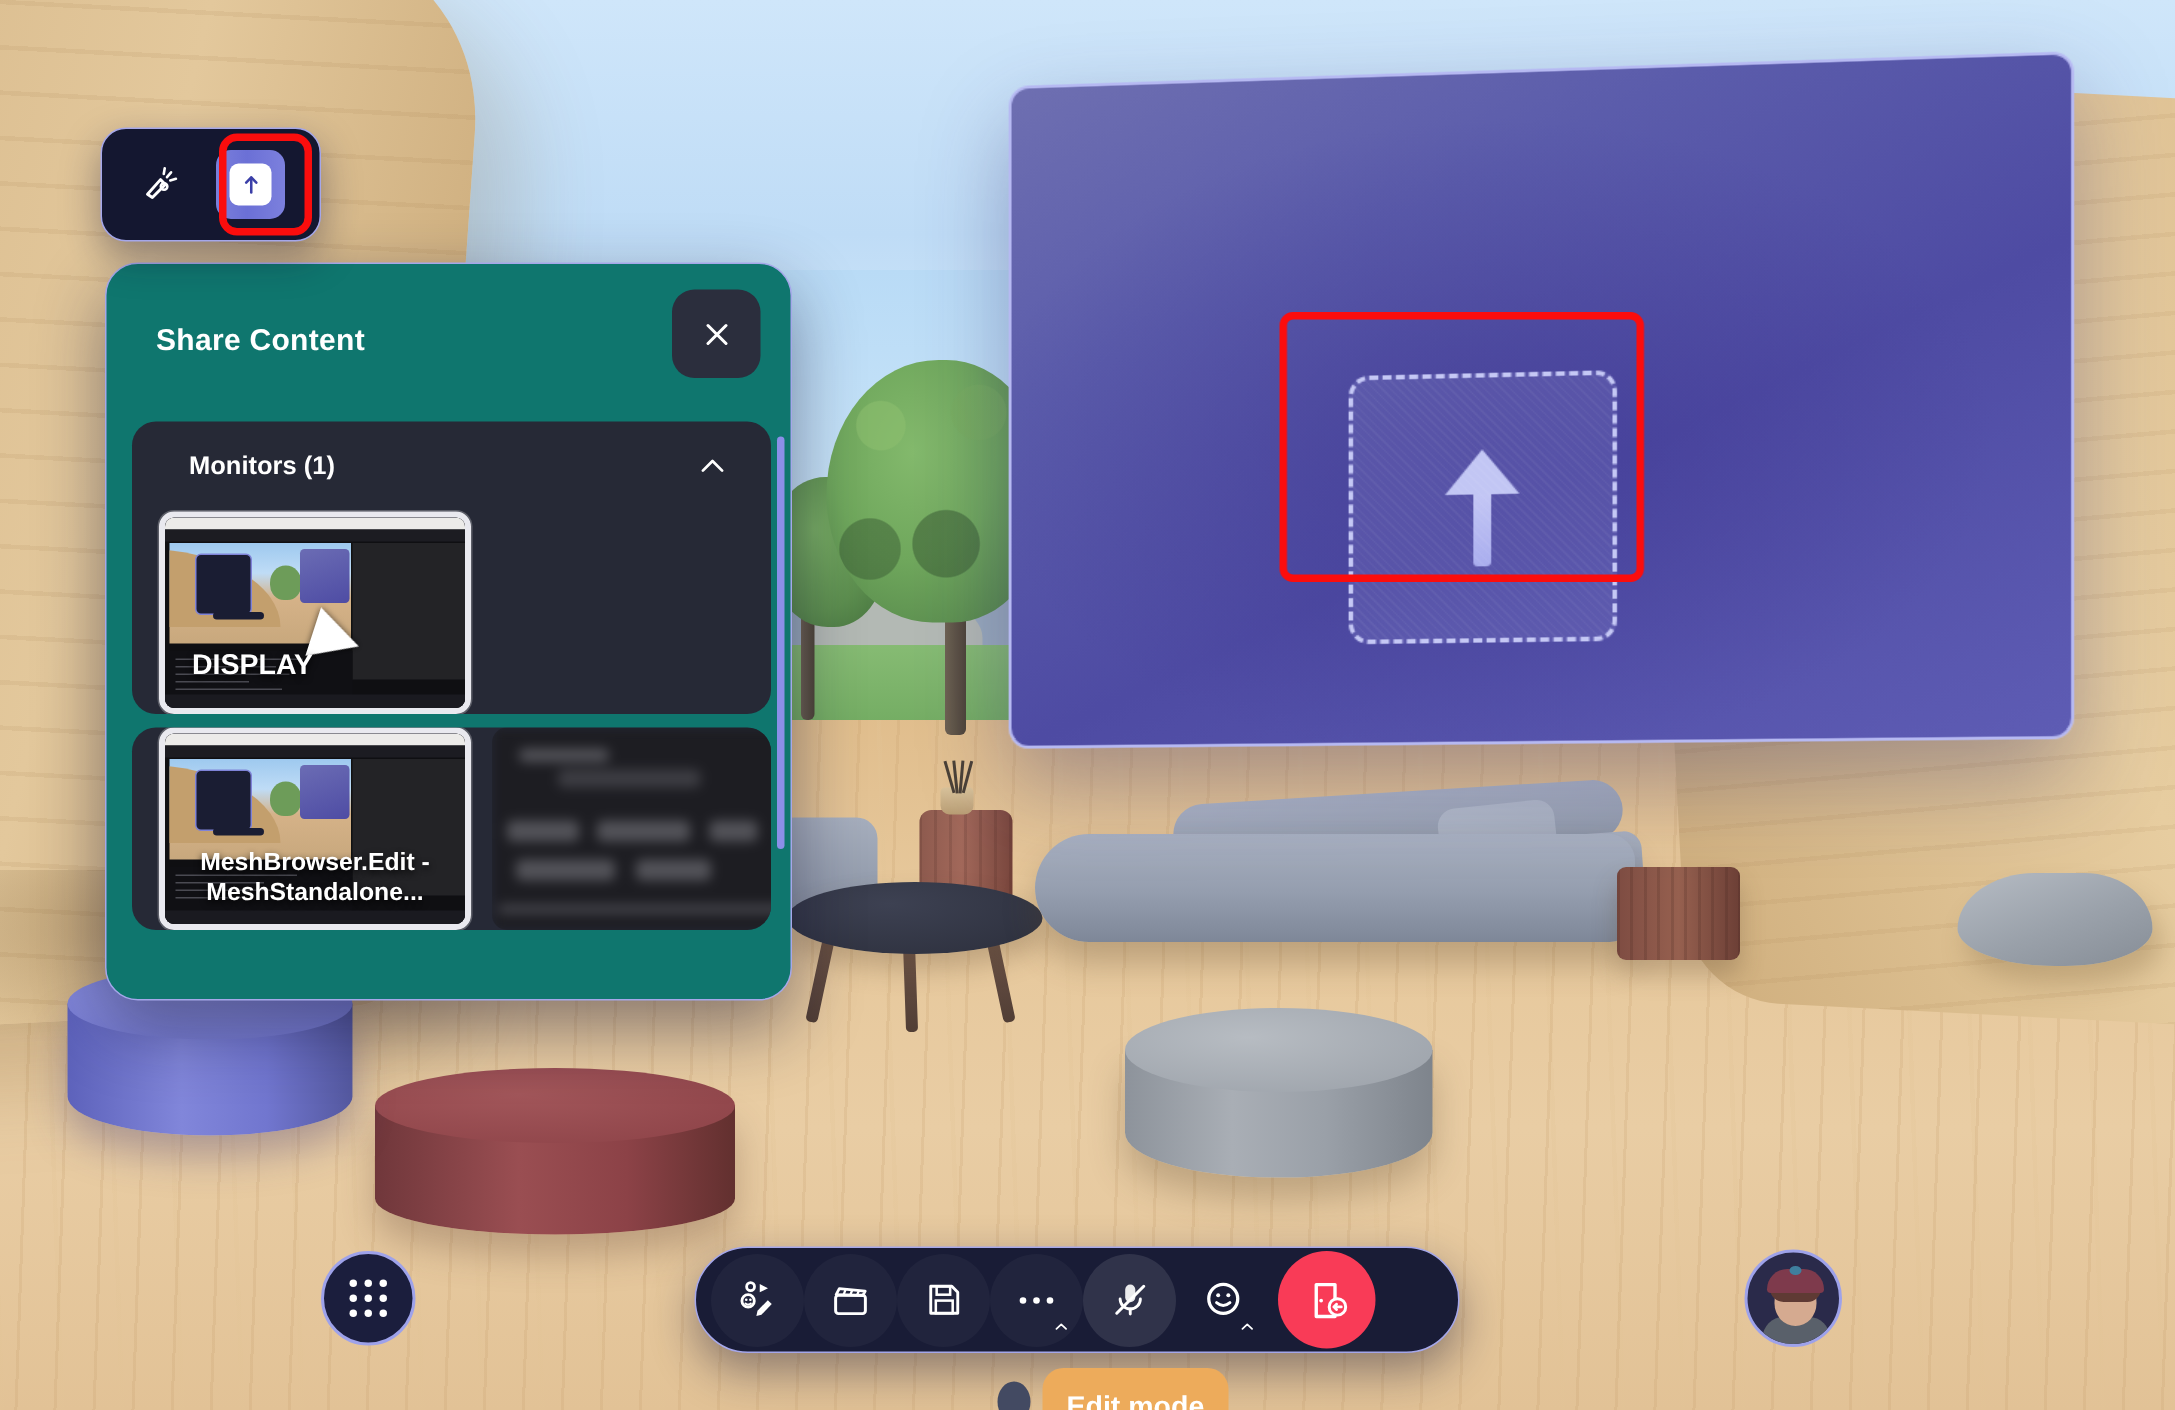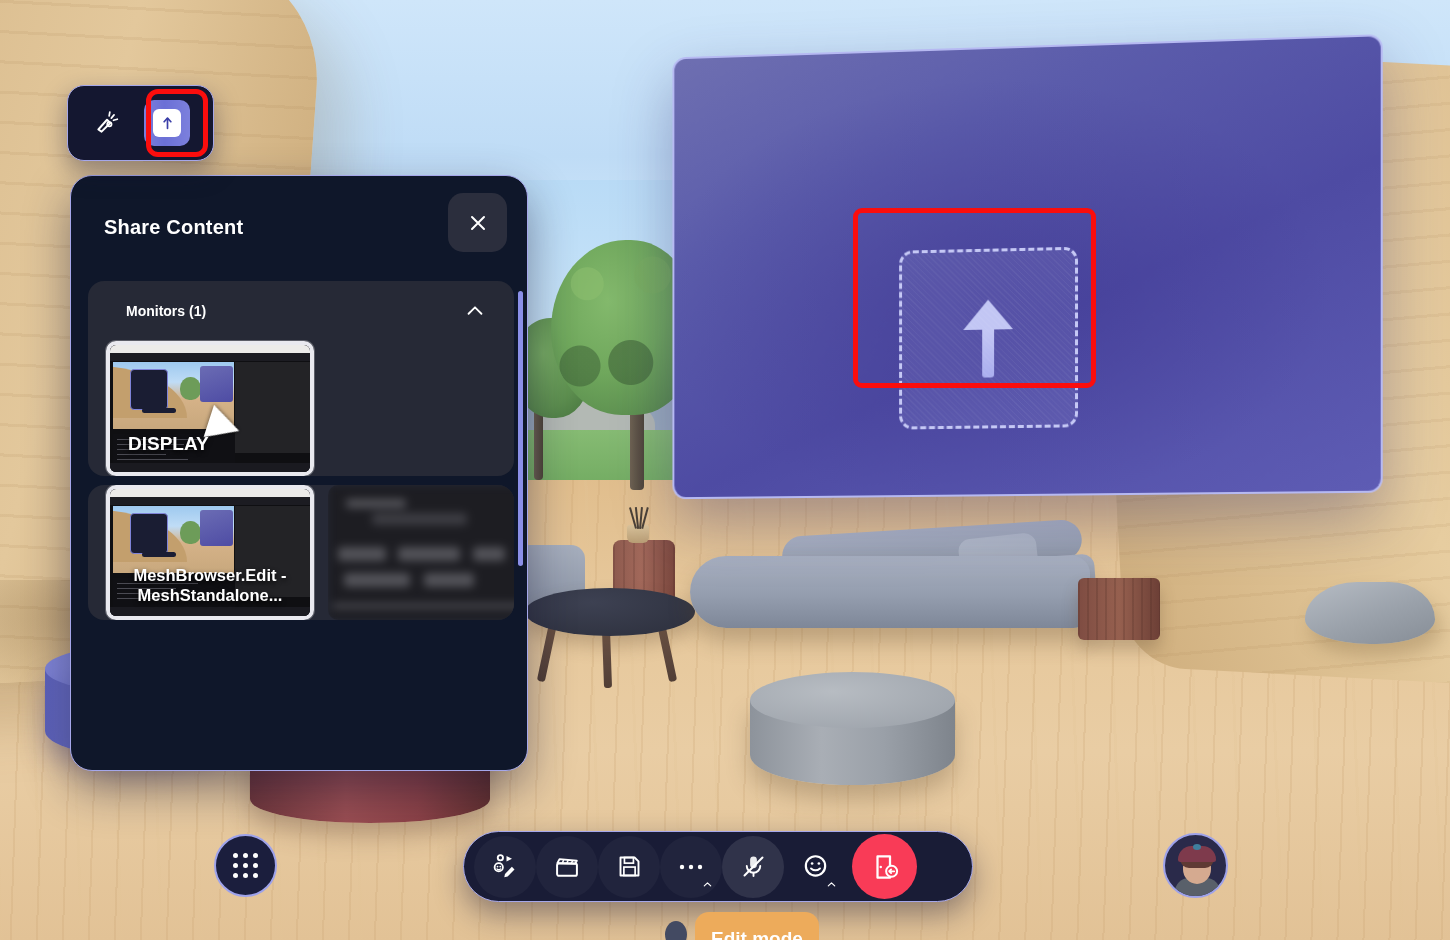--- a/index.html
+++ b/index.html
@@ -300,22 +300,22 @@
     width:28px;height:28px;background:#fff;border-radius:6px;
     display:flex;align-items:center;justify-content:center;
   }
   .hl-topbtn{
     position:absolute; left:146px; top:89px; width:62px; height:68px;
     border:5px solid #fb0d0d; border-radius:12px; pointer-events:none; z-index:35;
   }
 
   
   .panel{
-    position:absolute; left:70px; top:175px; width:458px; height:596px;
-    background:#0f172a;
+    position:absolute; left:70px; top:175px; width:458px; height:492px;
+    background:#0f766e;
     border:1.5px solid #a5a7ea;
     border-radius:22px;
     z-index:25;
     overflow:hidden;
     box-shadow:0 18px 46px rgba(18,18,48,.45);
   }
   .panel-head{
     height:105px; position:relative;
   }
   .panel-title{
@@ -336,21 +336,21 @@
     background:#262936;
     border-radius:16px;
     margin-bottom:9px;
     overflow:hidden;
     position:relative;
   }
   .section-head{
     height:60px; display:flex; align-items:center; justify-content:space-between;
     padding:0 28px 0 38px; cursor:pointer;
   }
-  .section-title{ color:#fff; font-size:14px; font-weight:bold; }
+  .section-title{ color:#fff; font-size:17px; font-weight:bold; }
   .chev{ width:22px;height:22px; }
   .thumb-grid{ display:flex; gap:14px; padding:0 0 0 18px; }
   .thumb{
     position:relative; width:208px; height:135px;
     border-radius:10px; overflow:hidden; cursor:pointer;
     flex:0 0 auto;
   }
   .thumb.selected{
     border:4px solid #e9e9ef;
     box-shadow:0 0 0 1px rgba(255,255,255,.25);

